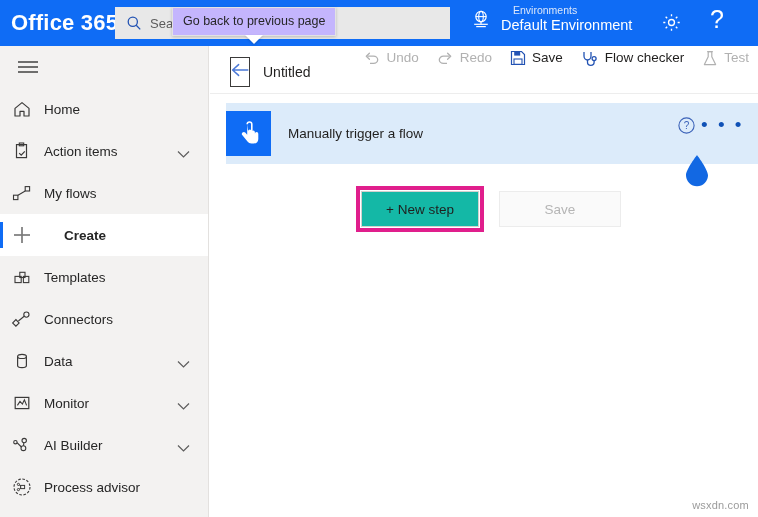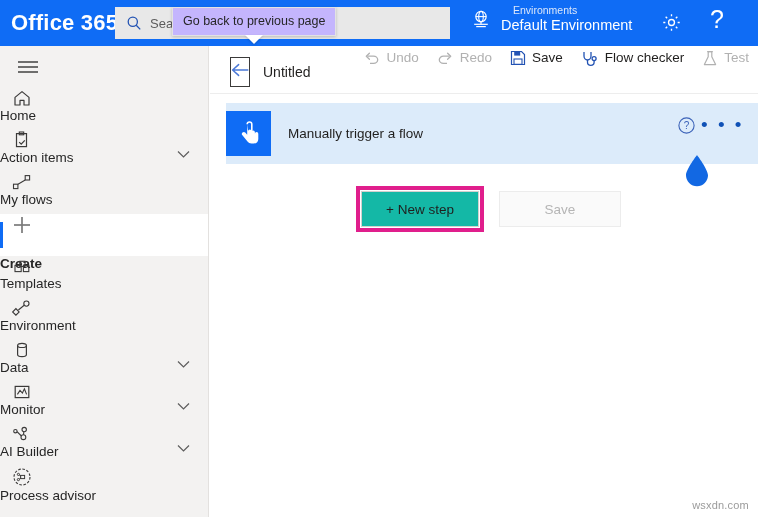--- a/index.html
+++ b/index.html
@@ -60,23 +60,22 @@
     filter: drop-shadow(0 1px 1px rgba(0,0,0,.18));
   }
 
   
   .sidebar {
     position:absolute; left:0; top:46px; width:209px; height:471px;
     background:#f3f2f1; border-right:1px solid #e3e1df;
   }
   .hamburger { height:42px; display:flex; align-items:center; padding-left:17px; cursor:pointer; }
   .nav-item {
-    position:relative; height:42px; display:flex; 
+    position:relative; height:42px; display:flex; align-items:center;
     cursor:pointer;
-    flex-direction:column;
   }
   .nav-item .nav-ico {
     width:44px; min-width:44px; display:flex; align-items:center; justify-content:center;
   }
   .nav-item .nav-label {
     font-size:13.5px; color:#262626; white-space:nowrap;
   }
   .nav-item.selected { background:#ffffff;gap:20px; }
   .nav-item.selected .nav-label { font-weight:bold; }
   .nav-item.selected::before {
@@ -279,21 +278,21 @@
     </div>
 
     <div class="nav-item">
       <span class="nav-ico">
         <svg width="22" height="20" viewBox="0 0 22 20">
           <rect x="2.6" y="11.6" width="4.6" height="4.6" fill="none" stroke="#3b3a39" stroke-width="1.1" transform="rotate(-45 4.9 13.9)"></rect>
           <circle cx="15.4" cy="5.6" r="2.6" fill="none" stroke="#3b3a39" stroke-width="1.1"></circle>
           <line x1="7.4" y1="12" x2="13.2" y2="7.3" stroke="#3b3a39" stroke-width="1.1"></line>
         </svg>
       </span>
-      <span class="nav-label">Environment</span>
+      <span class="nav-label">Connectors</span>
     </div>
 
     <div class="nav-item">
       <span class="nav-ico">
         <svg width="20" height="20" viewBox="0 0 20 20">
           <ellipse cx="10" cy="5.4" rx="4.4" ry="2.1" fill="none" stroke="#3b3a39" stroke-width="1.2"></ellipse>
           <path d="M5.6 5.4v9.1c0 1.2 2 2.1 4.4 2.1s4.4-.9 4.4-2.1V5.4" fill="none" stroke="#3b3a39" stroke-width="1.2"></path>
         </svg>
       </span>
       <span class="nav-label">Data</span>

